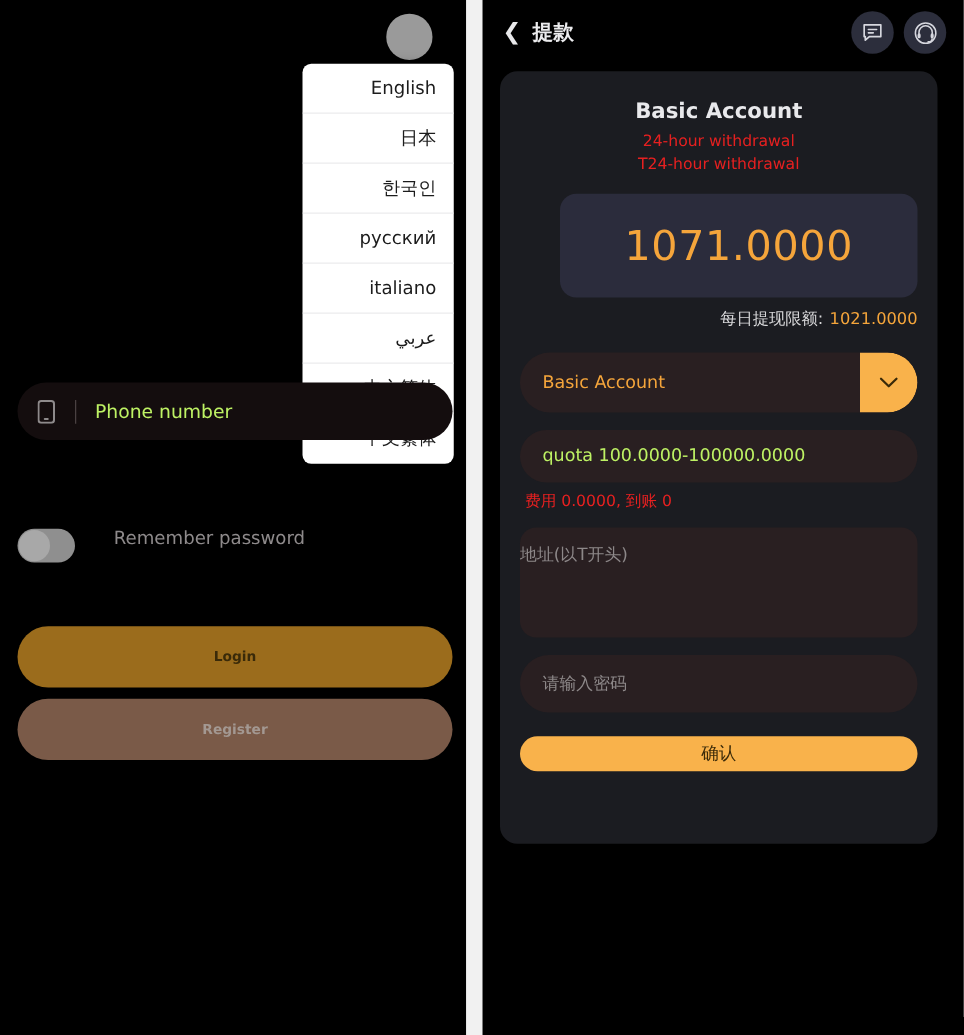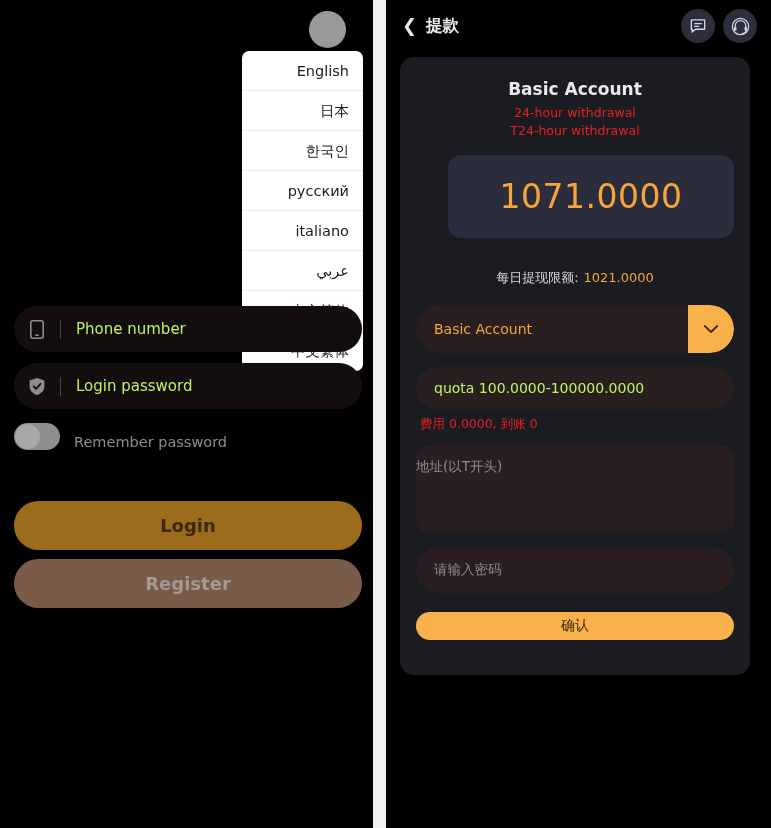--- a/index.html
+++ b/index.html
@@ -54,38 +54,38 @@
   }
   .field-sep { width: 1px; height: 19px; background: #4a4142; flex: 0 0 1px; }
   .field-text {
     padding-left: 15px; font-size: 15px; color: #bef264;
     font-family: "DejaVu Sans", "Liberation Sans", sans-serif;
   }
 
   
   .remember-row {
     position: absolute; left: 14px; top: 423px;
-    display: flex; align-items: flex-end; gap: 14px;
+    display: flex; align-items: flex-start; gap: 31px;
   }
   .toggle {
     width: 46px; height: 27px; border-radius: 14px;
     background: #8f8f8f; position: relative; cursor: pointer;
   }
   .toggle-knob {
     position: absolute; left: 1px; top: 1px;
     width: 25px; height: 25px; border-radius: 50%;
     background: #a8a8a8;
   }
   .remember-label { font-size: 14.5px; color: #8e8a8b; }
 
   
   .btn-primary, .btn-secondary {
     position: absolute; left: 14px; width: 348px; height: 49px;
     border-radius: 25px; border: none; cursor: pointer;
-    font-size: 18px; font-weight: bold;
+    font-size: 11px; font-weight: bold;
     display: flex; align-items: center; justify-content: center;
     font-family: "DejaVu Sans", "Liberation Sans", sans-serif;
   }
   .btn-primary   { top: 501px; background: #9b6c1c; color: #3a2a09; }
   .btn-secondary { top: 559px; background: #7a5a48; color: #a39892; }
 
   
   .divider {
     position: absolute; left: 373px; top: 0; width: 13px; height: 828px;
     background: #f1f1f1;
@@ -130,21 +130,21 @@
   }
   .balance-card {
     margin-top: 15px; height: 83px; border-radius: 13px;
     background: #2b2c3c;
     display: flex; align-items: center; justify-content: center; margin-left: 32px;
   }
   .balance-value {
     font-size: 33px; color: #f5a53b; letter-spacing: 0.5px;
   }
   .limit-row {
-    margin-top: 31px; text-align: center; font-size: 13px;
+    margin-top: 8px; text-align: right; font-size: 13px;
     color: #d8d8da;
   }
   .limit-value { color: #f5a53b; margin-left: 5px; }
 
   .select-row {
     position: relative; margin-top: 18px; height: 48px;
     background: #291f21; border-radius: 24px;
     display: flex; align-items: center;
     overflow: hidden;
   }
@@ -212,30 +212,20 @@
       <span class="field-icon">
         <svg width="14" height="19" viewBox="0 0 14 19">
           <rect x="0.8" y="0.8" width="12.4" height="17.4" rx="2.2" fill="none" stroke="#8e8a8b" stroke-width="1.6"></rect>
           <rect x="5" y="14.4" width="4" height="1.6" rx="0.8" fill="#8e8a8b"></rect>
         </svg>
       </span>
       <span class="field-sep"></span>
       <span class="field-text">Phone number</span>
     </div>
 
-    <div class="field field-pass">
-      <span class="field-icon">
-        <svg width="18" height="19" viewBox="0 0 18 19">
-          <path d="M9 1 L16.4 3.6 V9.4 C16.4 13.6 13.1 16.6 9 18 C4.9 16.6 1.6 13.6 1.6 9.4 V3.6 Z" fill="#8e8a8b"></path>
-          <path d="M5.6 9.4 L8 11.8 L12.6 6.8" fill="none" stroke="#140d0e" stroke-width="1.7" stroke-linecap="round" stroke-linejoin="round"></path>
-        </svg>
-      </span>
-      <span class="field-sep"></span>
-      <span class="field-text">Login password</span>
-    </div>
 
     <div class="remember-row">
       <div class="toggle">
         <div class="toggle-knob"></div>
       </div>
       <span class="remember-label">Remember password</span>
     </div>
 
     <button class="btn-primary">Login</button>
     <button class="btn-secondary">Register</button>

